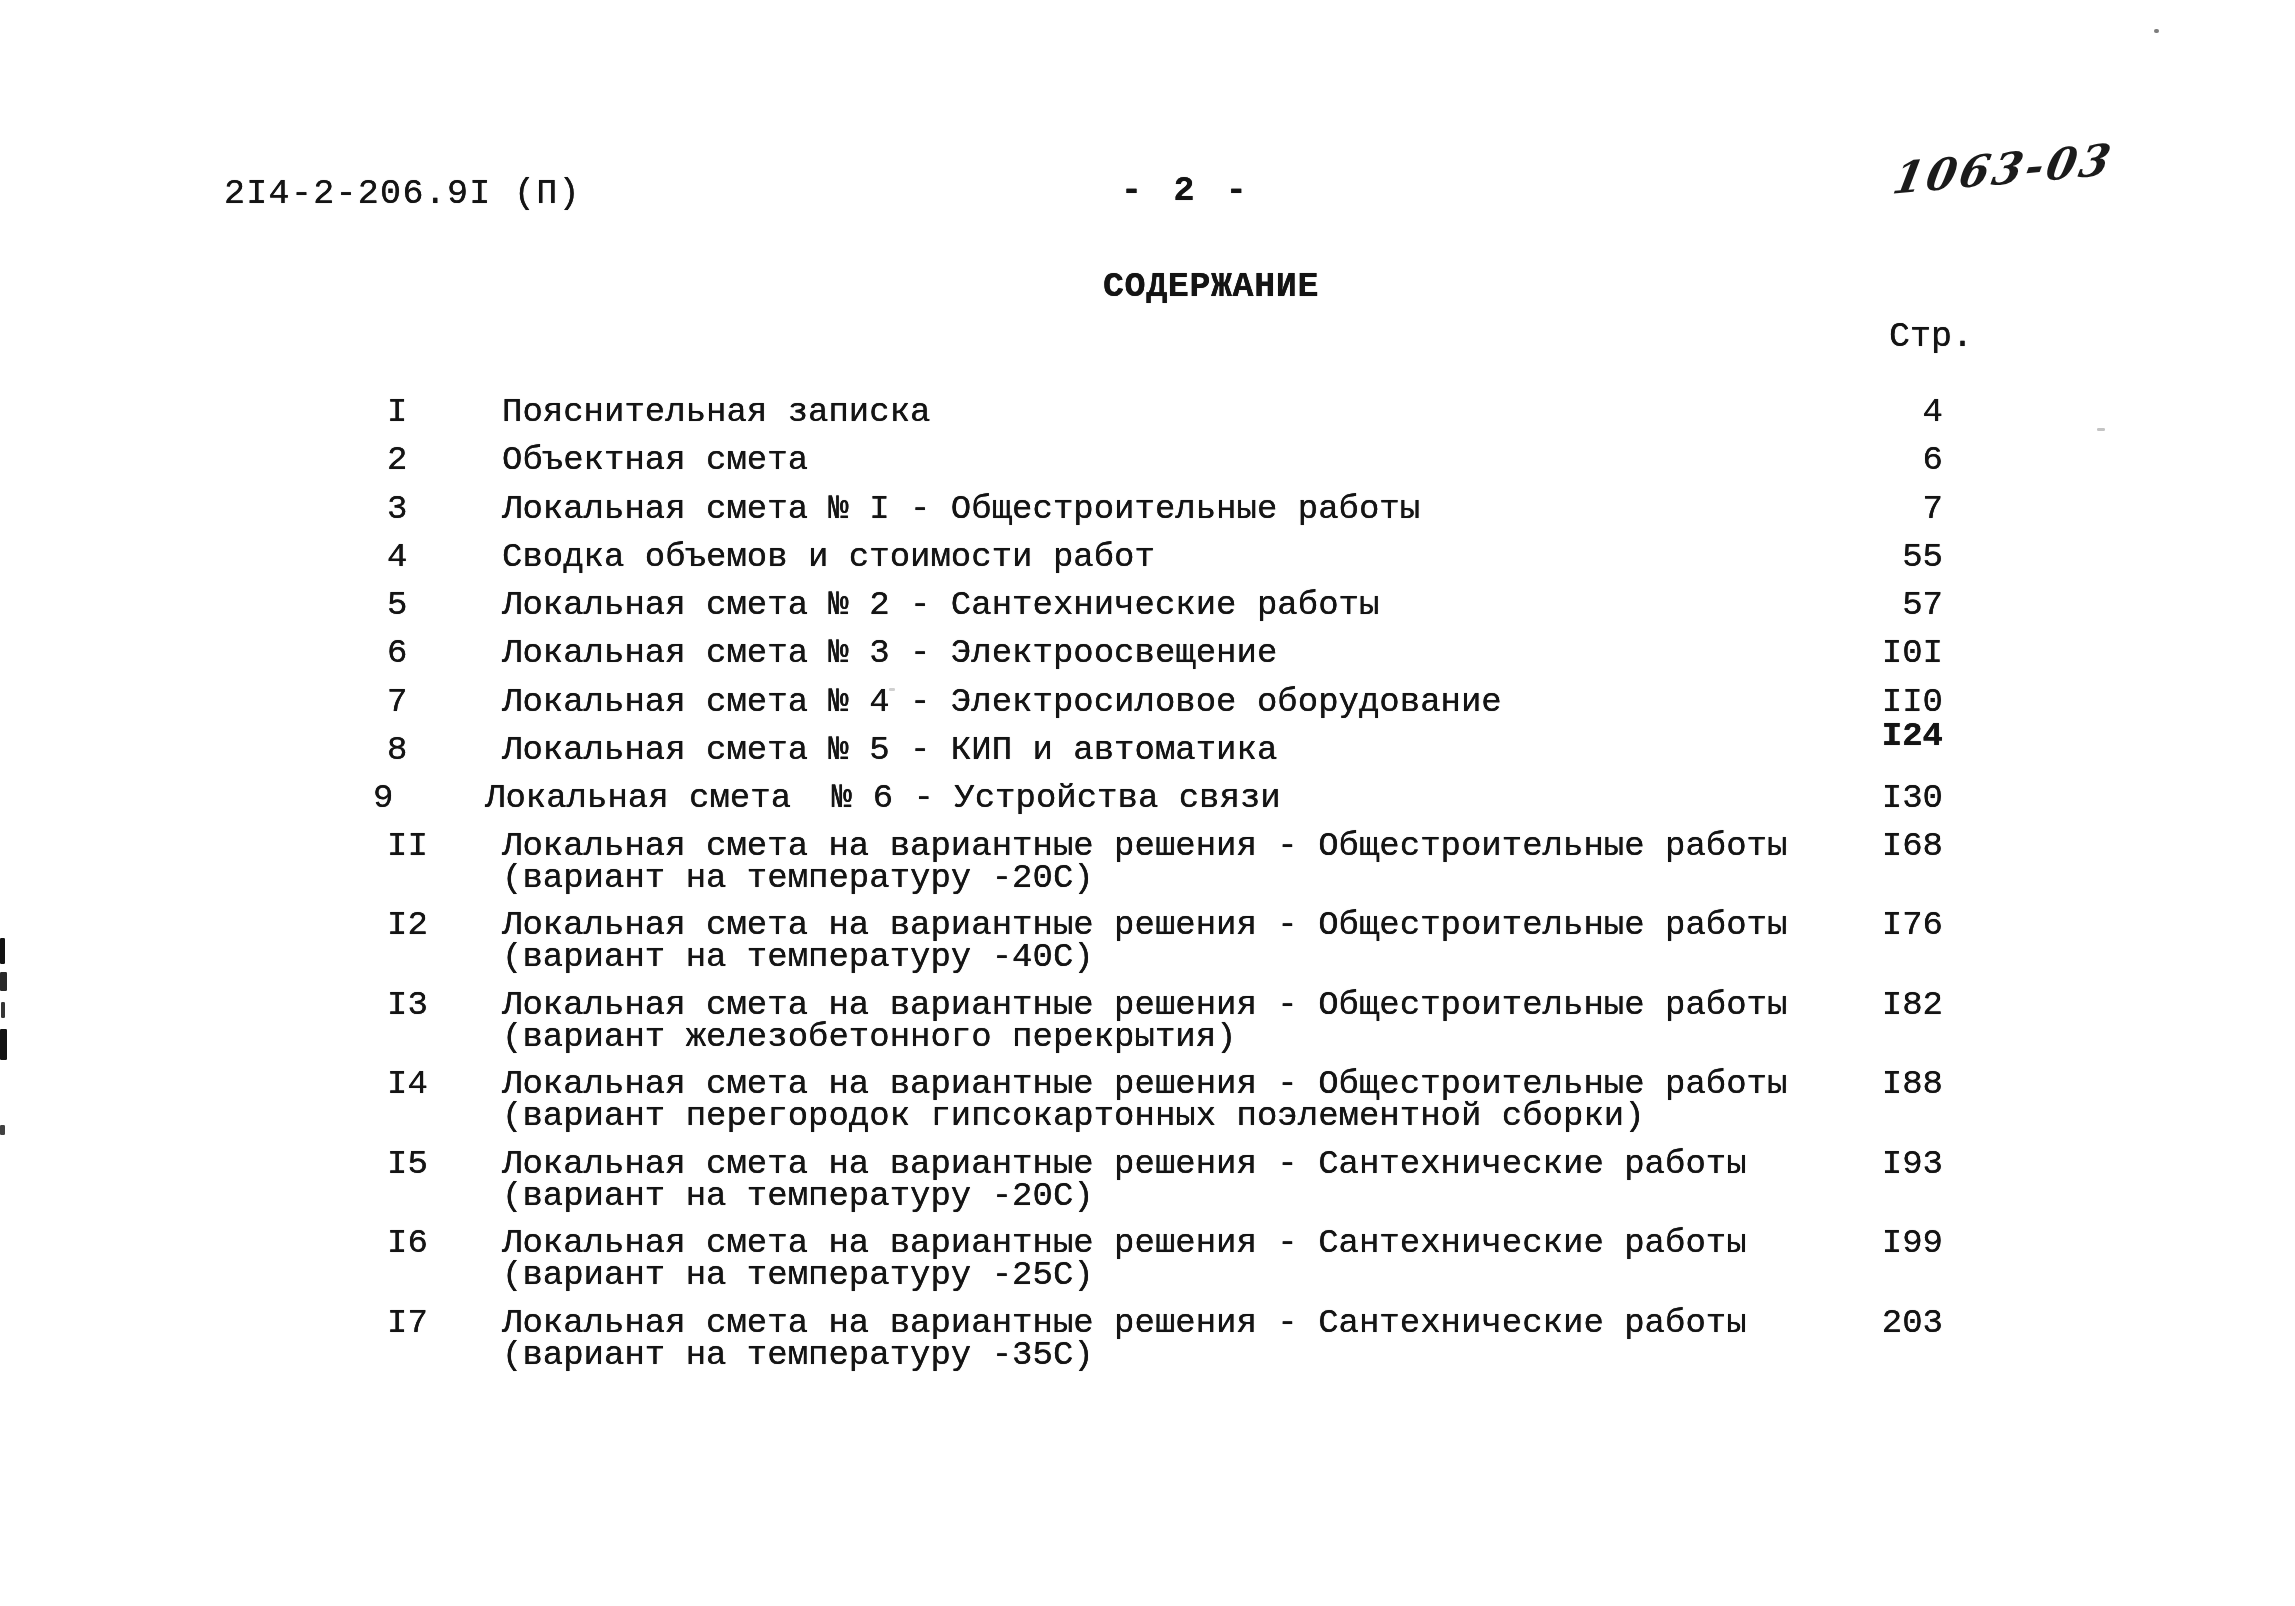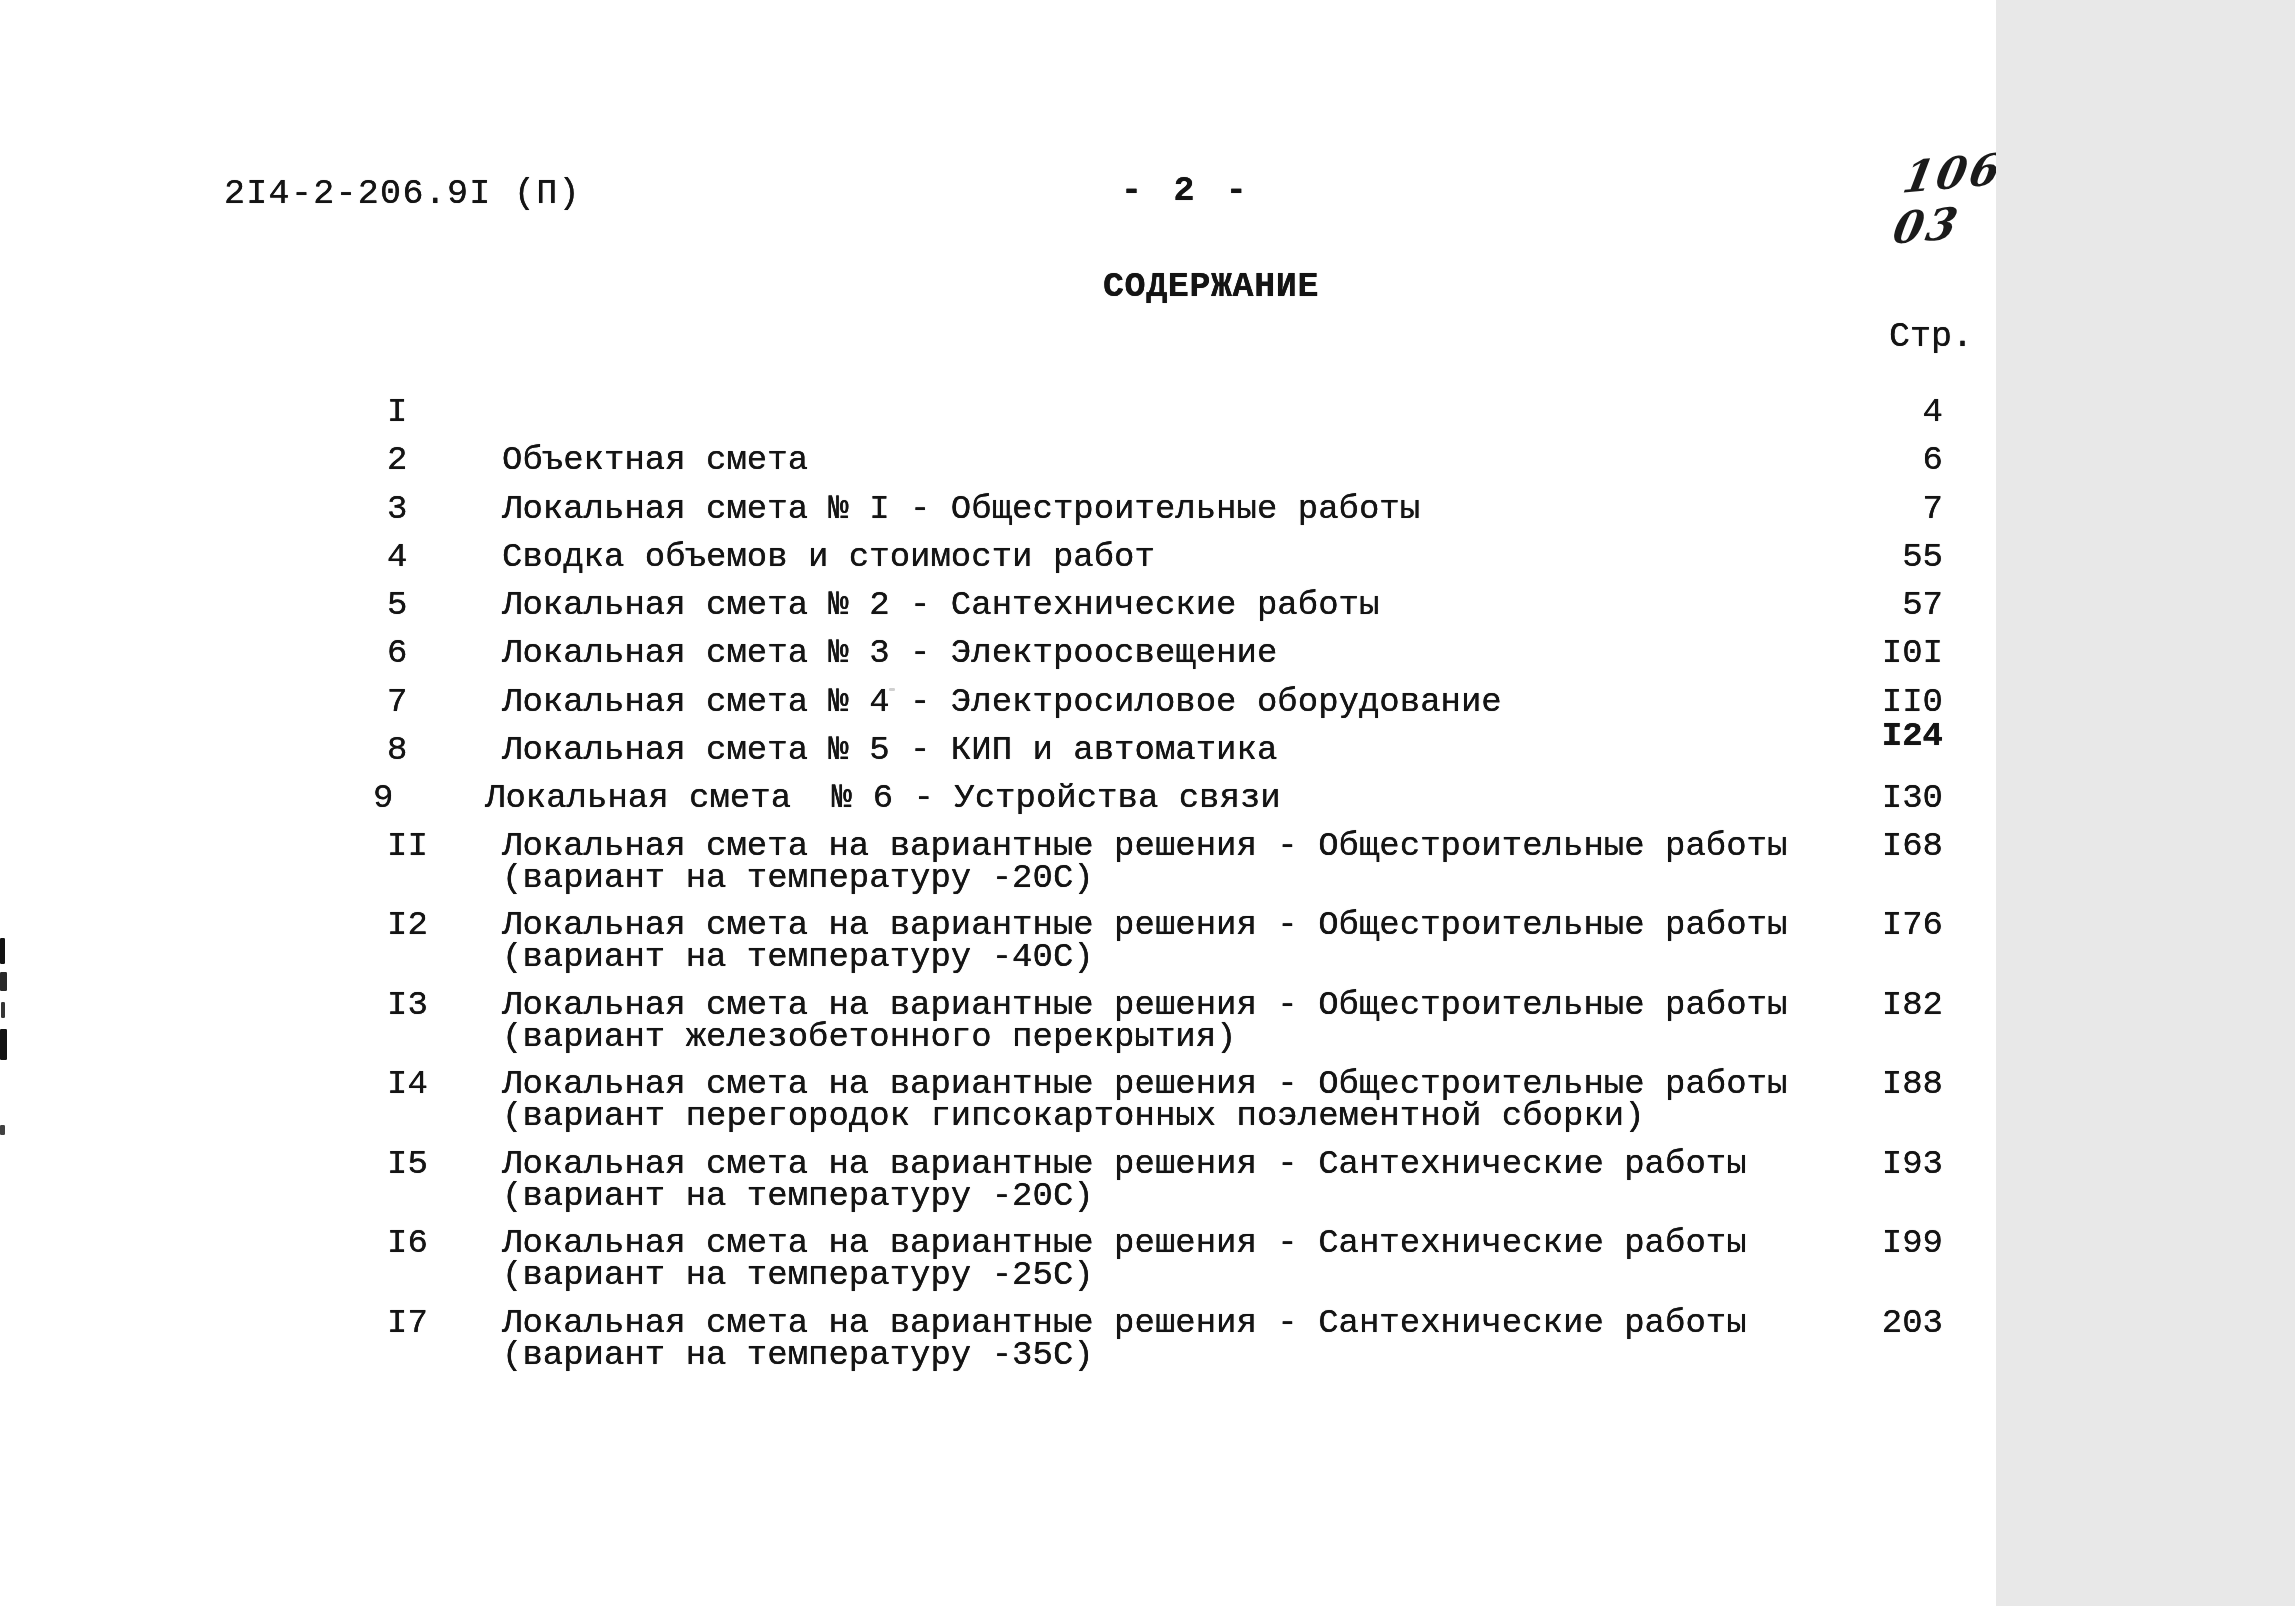--- a/index.html
+++ b/index.html
@@ -1,18 +1,18 @@
 <!DOCTYPE html>
 <html lang="ru" style="font-size:10.4px"><head>
 <meta charset="utf-8">
 <style>
   html,body{margin:0;padding:0;background:#e8e8e8;}
   .page{
     position:relative;
-    width:1996px;height:1607px;
+    width:2295px;height:1607px;
     background:#ffffff;
     overflow:hidden;
     font-family:"Liberation Mono","DejaVu Sans Mono",monospace;
     color:#141414;
   }
   .typed{
     text-shadow:0 0 0.8px rgba(15,15,15,.55), 0 0 0.3px rgba(15,15,15,.8);
     white-space:pre;
   }
   
@@ -59,20 +59,21 @@
   <div class="doc-code typed">2I4-2-206.9I (П)</div>
   <div class="page-num-top typed">- 2 -</div>
   <div class="handwritten">1063-03</div>
 
   <div class="title typed">СОДЕРЖАНИЕ</div>
   <div class="page-col-header typed">Стр.</div>
 
   <div class="toc">
       <div class="toc-row">
         <span class="toc-num typed">I</span>
+        <div class="toc-text typed">Пояснительная записка</div>
         <span class="toc-page typed">4</span>
       </div>
       <div class="toc-row">
         <span class="toc-num typed">2</span>
         <div class="toc-text typed">Объектная смета</div>
         <span class="toc-page typed">6</span>
       </div>
       <div class="toc-row">
         <span class="toc-num typed">3</span>
         <div class="toc-text typed">Локальная смета № I - Общестроительные работы</div>

